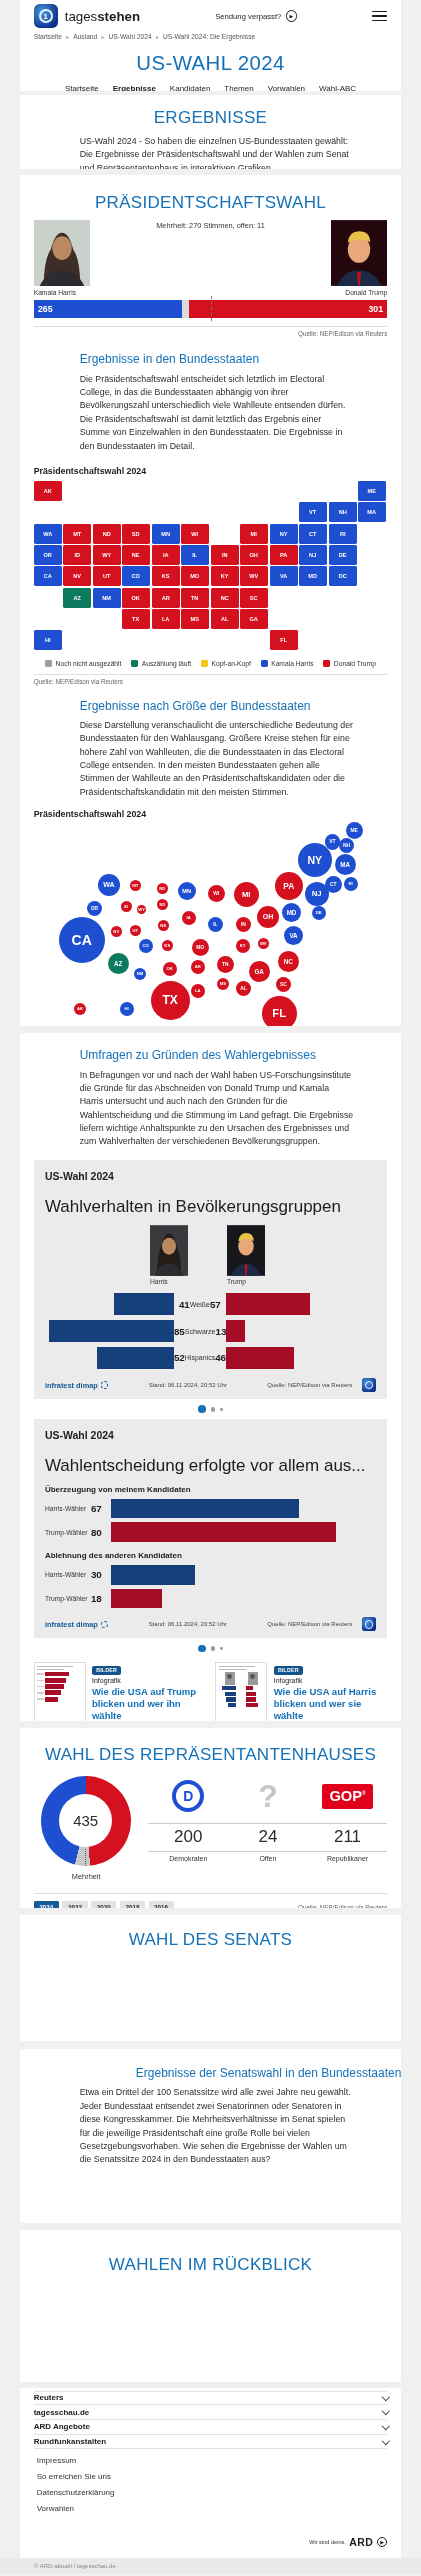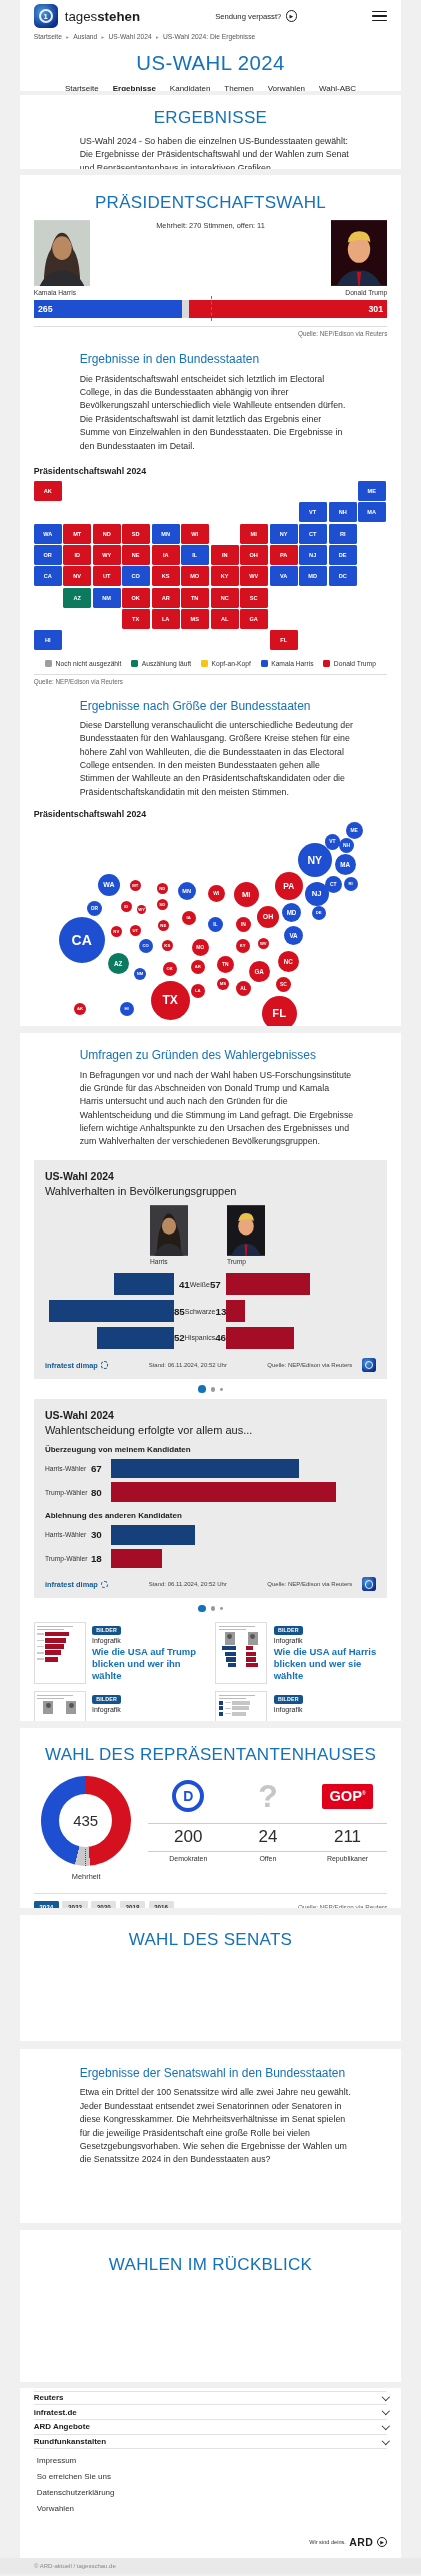--- a/index.html
+++ b/index.html
@@ -67,21 +67,21 @@
   .legend .sw { width: 7px; height: 7px; border-radius: 1.4px; }
 
   
   .bubblemap { position: relative; height: 212px; margin: 2.8px 0 0; }
   .bubble { position: absolute; border-radius: 50%; display: flex; align-items: center;
     justify-content: center; color: #fff; font-weight: bold; cursor: pointer; }
 
   
   .ig-card { margin: 0 14px; background: #ebebeb; padding: 9.8px 11.2px 7px; }
   .ig-kicker { font-size: 10.5px; font-weight: bold; color: #1d1d1d; }
-  .ig-title { font-size: 11px; color: #1d1d1d; margin-top: 3px; font-weight: 400; }
+  .ig-title { font-size: 17px; color: #1d1d1d; margin-top: 15px; font-weight: 400; }
   .ig-photos { display: flex; gap: 39px; margin: 8.4px 0 0 105px; }
   .ig-photo svg { width: 38px; height: 51px; display: block; }
   .ig-photo .ph-name { font-size: 6.7px; margin-top: 2.1px; color: #333; }
   .dg-row { display: flex; align-items: center; height: 24px; margin-bottom: 2.8px; }
   .dg-blue { width: 129px; display: flex; justify-content: flex-end; }
   .dg-blue .bar { height: 22.5px; }
   .dg-center { width: 52px; display: flex; align-items: center; }
   .dg-center .v { font-size: 9.8px; font-weight: bold; width: 18px; }
   .dg-center .v.r { text-align: right; }
   .dg-center .lbl { flex: 1; text-align: center; font-size: 7px; color: #333; }
@@ -668,36 +668,36 @@
       </div>
     <div class="house-src">Quelle: NEP/Edison via Reuters</div>
   </div>
 </div>
 
 <div class="card" style="height:126px; margin-top:7px;">
   <div class="big-title" style="margin-top:15.5px;">WAHL DES SENATS</div>
 </div>
 
 <div class="card" style="height:174px; margin-top:8.4px;">
-  <div class="sec-head" style="margin-top:17px;">Ergebnisse der Senatswahl in den Bundesstaaten</div>
+  <div class="sec-head" style="margin-top:17px;text-align:right;">Ergebnisse der Senatswahl in den Bundesstaaten</div>
   <div class="para">Etwa ein Drittel der 100 Senatssitze wird alle zwei Jahre neu gewählt. Jeder Bundesstaat entsendet zwei Senatorinnen oder Senatoren in diese Kongresskammer. Die Mehrheitsverhältnisse im Senat spielen für die jeweilige Präsidentschaft eine große Rolle bei vielen Gesetzgebungsvorhaben. Wie sehen die Ergebnisse der Wahlen um die Senatssitze 2024 in den Bundesstaaten aus?</div>
 </div>
 
 <div class="card" style="height:152px; margin-top:7px;">
   <div class="big-title" style="margin-top:25px;">WAHLEN IM RÜCKBLICK</div>
 </div>
 
 <div class="card" style="height:170px; margin-top:5.6px; padding-top:2.8px;">
   <div id="accordions">
       <div class="acc-row">
         <span class="al">Reuters</span>
         <span class="chev"></span>
       </div>
       <div class="acc-row">
-        <span class="al">infratest.de</span>
+        <span class="al">tagesschau.de</span>
         <span class="chev"></span>
       </div>
       <div class="acc-row">
         <span class="al">ARD Angebote</span>
         <span class="chev"></span>
       </div>
       <div class="acc-row">
         <span class="al">Rundfunkanstalten</span>
         <span class="chev"></span>
       </div>

